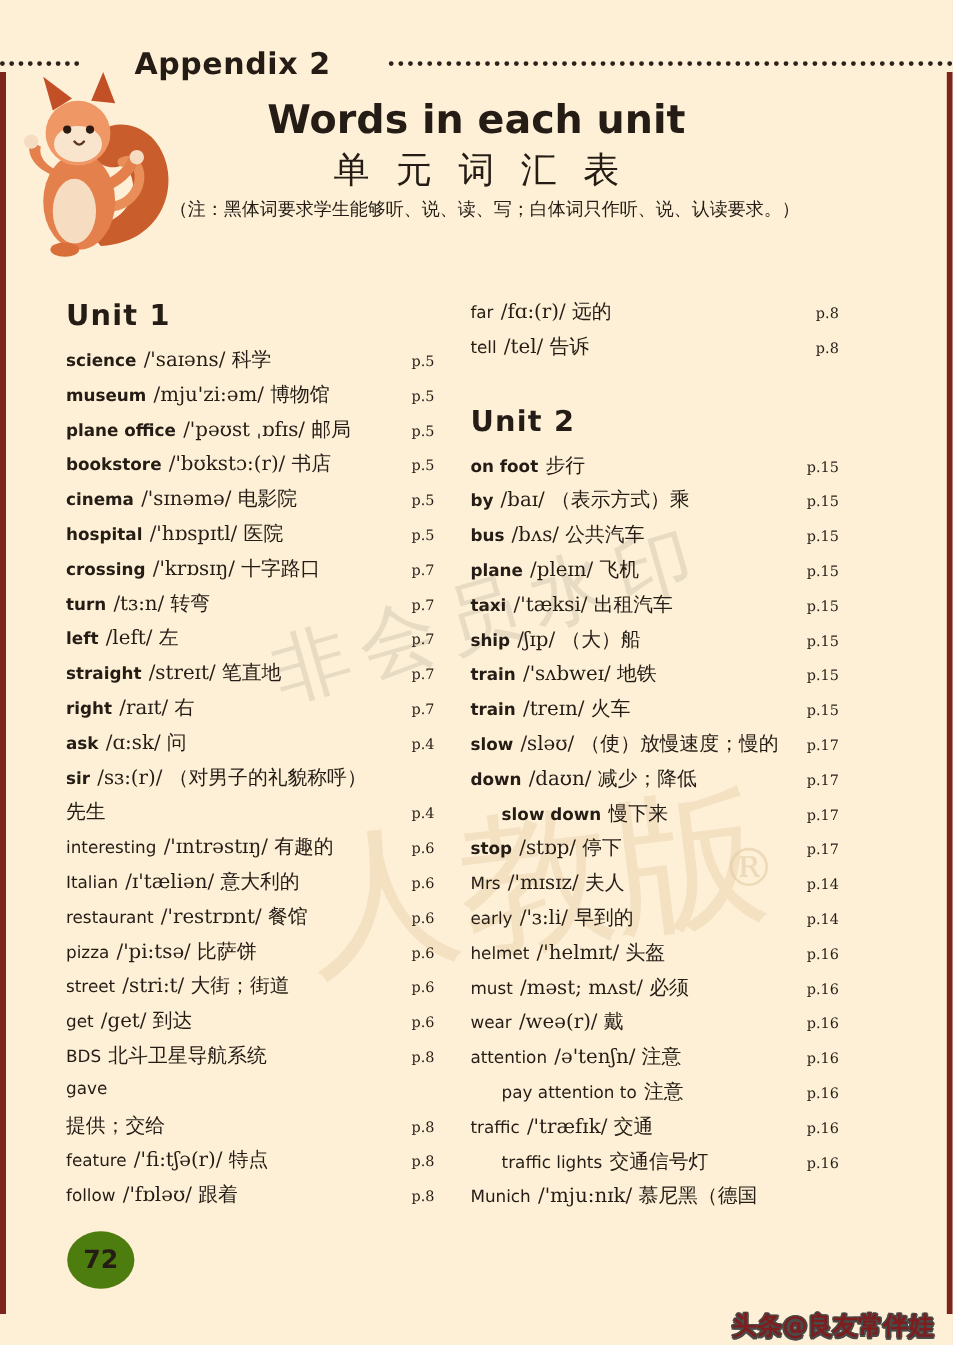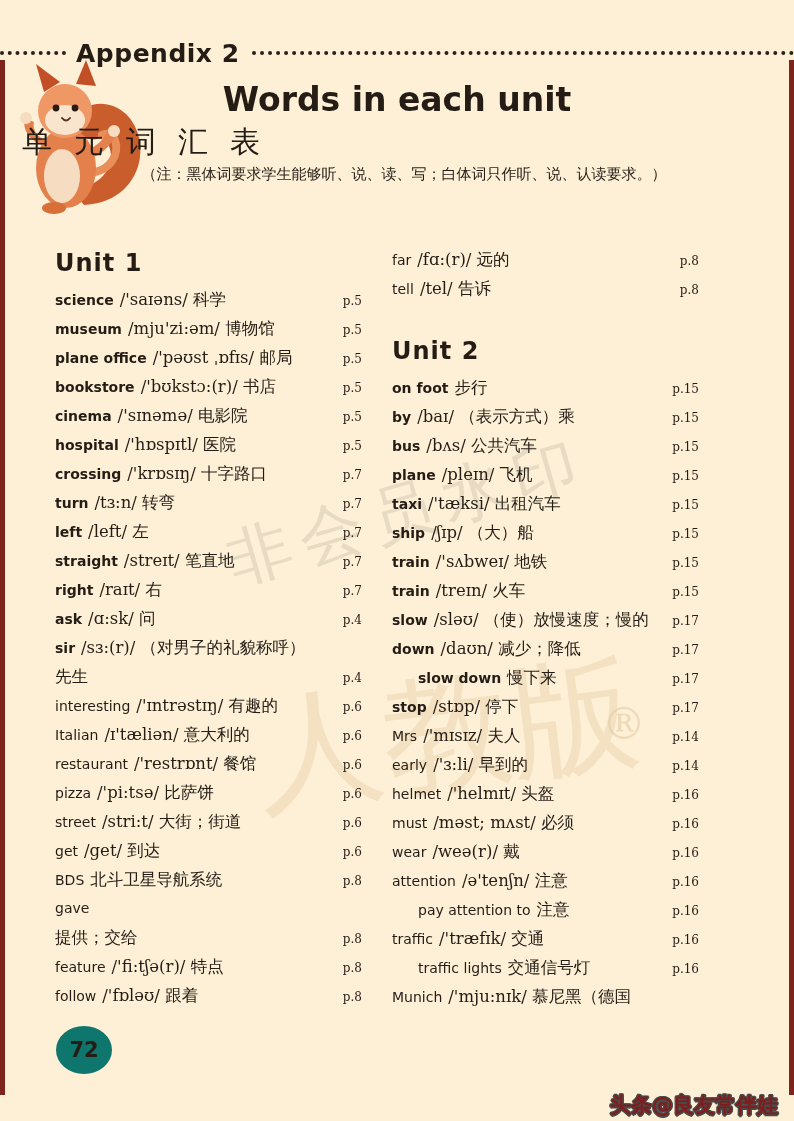--- a/index.html
+++ b/index.html
@@ -2,46 +2,46 @@
 <html><head>
 <meta charset="utf-8">
 <style>
   html,body{margin:0;padding:0;background:#e9e2d2;}
   .page{position:relative;width:794px;height:1121px;background:#fdf0d6;overflow:hidden;
         font-family:"DejaVu Sans",sans-serif;color:#241c15;}
   .side-bar{position:absolute;top:60px;bottom:26px;width:5px;background:#7d241d;z-index:5;}
   .side-bar.left{left:0;}
   .side-bar.right{right:0;}
 
-  .header-row{position:absolute;top:42px;left:0;right:0;display:flex;align-items:center;height:22px;z-index:4;}
+  .header-row{position:absolute;top:42px;left:0;right:0;display:flex;align-items:center;height:22px;z-index:4;gap:36px;}
   .dots{border-top:4px dotted #2b211b;height:0;}
   .dots-left{width:66px;}
   .dots-right{flex:1;}
   .appendix-label{font-size:25px;font-weight:800;margin:0 12px 0 10px;letter-spacing:.5px;white-space:nowrap;}
 
   .squirrel{position:absolute;left:14px;top:58px;width:142px;height:158px;z-index:3;}
 
   .title-en{position:absolute;top:80px;left:0;right:0;text-align:center;font-size:33px;font-weight:700;z-index:3;}
-  .title-zh{position:absolute;top:122px;left:0;right:0;font-size:30px;
+  .title-zh{position:absolute;top:122px;left:0;right:0;text-align:center;font-size:30px;
             font-family:"DejaVu Serif",serif;letter-spacing:22px;text-indent:22px;z-index:3;}
   .note{position:absolute;top:165px;left:0;right:0;text-align:center;font-size:15px;
         font-family:"DejaVu Serif",serif;z-index:3;padding-left:14px;}
 
   .columns{position:absolute;top:245px;left:55px;display:flex;gap:30px;z-index:3;}
   .col{width:307px;}
   .unit-heading{font-size:24px;font-weight:800;height:40px;line-height:36px;letter-spacing:1px;}
   .entry{display:flex;align-items:baseline;height:29px;line-height:29px;white-space:nowrap;}
   .entry.indent{padding-left:26px;}
   .en{font-size:14px;margin-right:6px;}
   .en.bold{font-weight:800;}
   .tail{font-size:16.5px;font-family:"DejaVu Serif",serif;}
   .pg{margin-left:auto;font-size:12px;font-family:"DejaVu Serif",serif;padding-left:6px;}
   .col-spacer{height:30px;}
 
-  .page-num-oval{position:absolute;left:56px;top:1026px;width:56px;height:48px;background:#0f766e;
+  .page-num-oval{position:absolute;left:56px;top:1026px;width:56px;height:48px;background:#4d7c0f;
                  border-radius:50%;display:flex;align-items:center;justify-content:center;
                  font-size:21px;font-weight:800;z-index:3;}
 
   .wm-diag{position:absolute;left:222px;top:468px;font-size:64px;letter-spacing:10px;
            color:rgba(213,202,183,.55);transform:rotate(-16deg);font-family:"DejaVu Serif",serif;
            z-index:1;pointer-events:none;}
   .wm-brand{position:absolute;left:255px;top:648px;font-size:128px;color:rgba(226,200,162,.38);
             transform:rotate(-7deg);font-family:"DejaVu Serif",serif;z-index:1;pointer-events:none;}
   .wm-reg{position:absolute;left:602px;top:698px;font-size:44px;color:rgba(226,200,162,.55);
           font-family:"DejaVu Serif",serif;z-index:1;pointer-events:none;}

